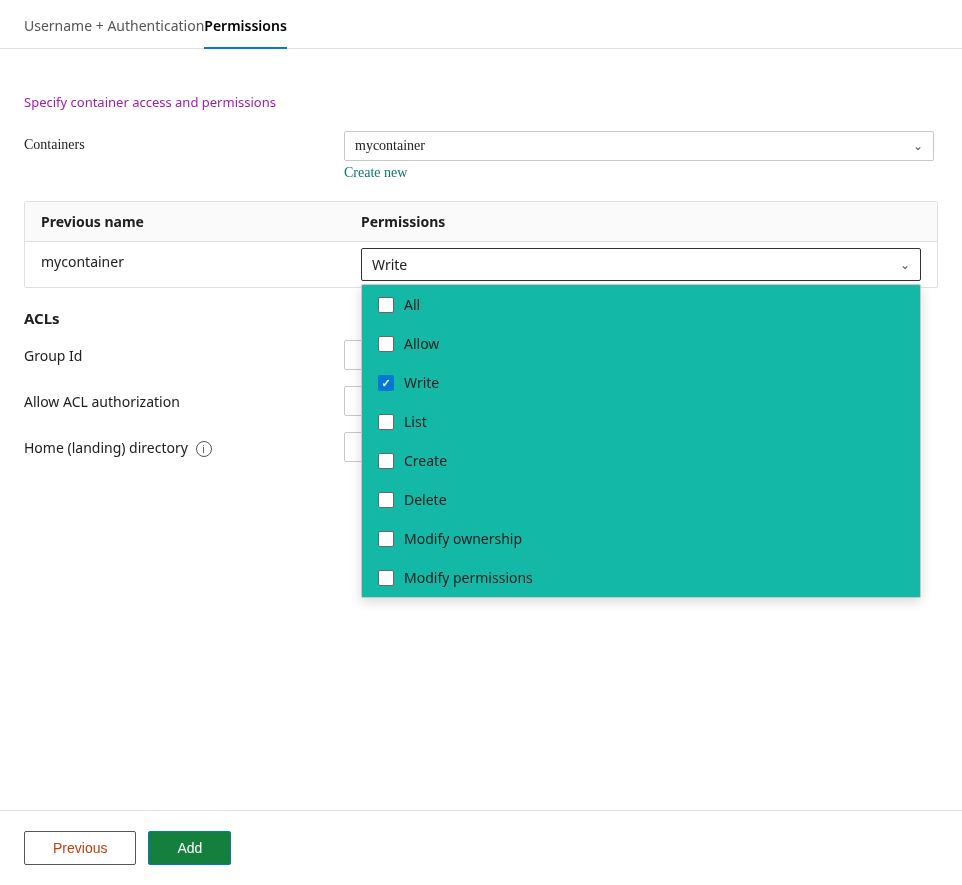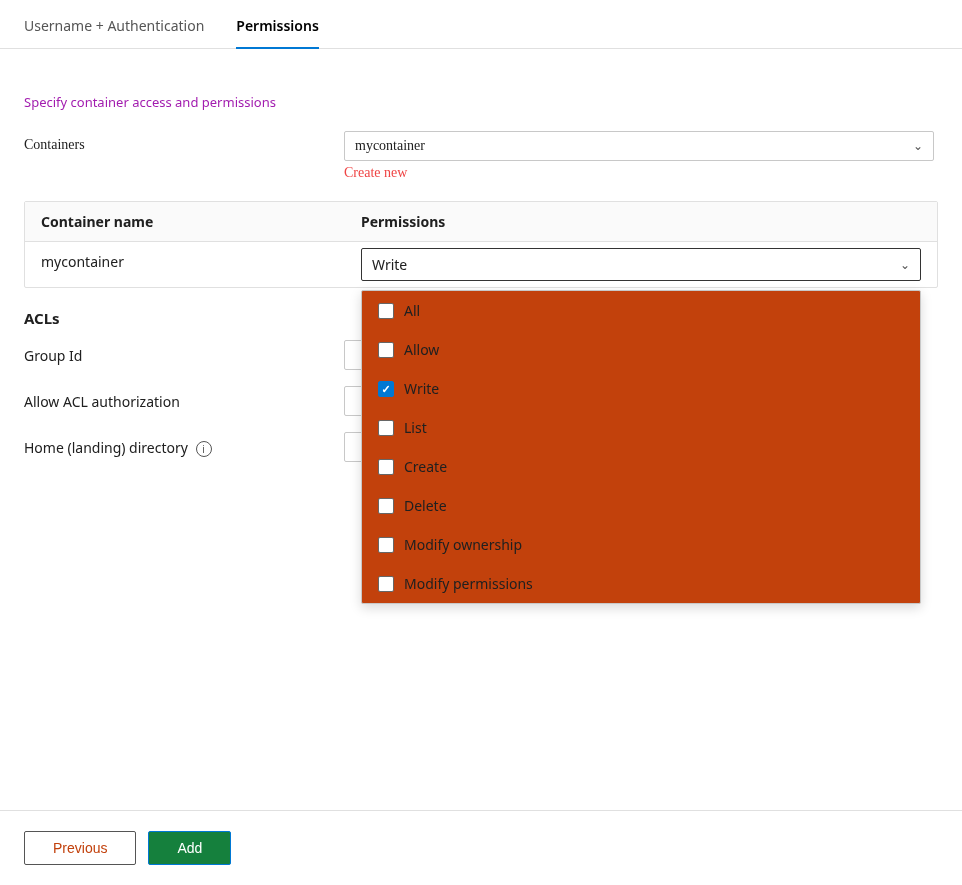--- a/index.html
+++ b/index.html
@@ -19,21 +19,20 @@
       display: flex;
       flex-direction: column;
     }
 
     
     .tabs {
       display: flex;
       align-items: center;
       padding: 16px 24px 0 24px;
       border-bottom: 1px solid #e0e0e0;
-      gap: 32px;
     }
     .tab {
       padding-bottom: 12px;
       cursor: pointer;
       font-size: 14px;
       color: #555;
       border-bottom: 2px solid transparent;
       margin-bottom: -1px;
     }
     .tab.active {
@@ -89,21 +88,21 @@
       cursor: pointer;
       background: #fff;
       font-size: 14px;
     }
     .dropdown-selector .chevron {
       font-size: 12px;
       color: #555;
     }
 
     .create-new-link {
-      color: #ef4444;
+      color: #0f766e;
       font-size: 14px;
       cursor: pointer;
       margin-top: 4px;
       display: inline-block;
     }
 
     
     .permissions-table {
       width: 100%;
       max-width: 960px;
@@ -158,24 +157,24 @@
       justify-content: space-between;
       cursor: pointer;
       background: #fff;
       font-size: 14px;
       width: 100%;
     }
 
     
     .dropdown-menu {
       position: absolute;
-      top: 48px;
+      top: 42px;
       left: 0;
       width: 100%;
-      background: #c2410c;
+      background: #14b8a6;
       border: 1px solid #c8c8c8;
       box-shadow: 0 4px 12px rgba(0,0,0,0.15);
       z-index: 100;
       border-radius: 2px;
     }
     .dropdown-item {
       display: flex;
       align-items: center;
       padding: 10px 16px;
       gap: 10px;
@@ -298,21 +297,21 @@
           <div class="dropdown-selector">
             <span>mycontainer</span>
             <span class="chevron">⌄</span>
           </div>
           <div class="create-new-link">Create new</div>
         </div>
       </div>
 
       <div class="permissions-table">
         <div class="table-header">
-          <div class="col-name">Container name</div>
+          <div class="col-name">Previous name</div>
           <div class="col-perms">Permissions</div>
         </div>
         <div class="table-row">
           <div class="col-name">mycontainer</div>
           <div class="col-perms">
             <div class="perm-dropdown-trigger">
               <span>Write</span>
               <span style="font-size:12px; color:#555;">⌄</span>
             </div>
 

